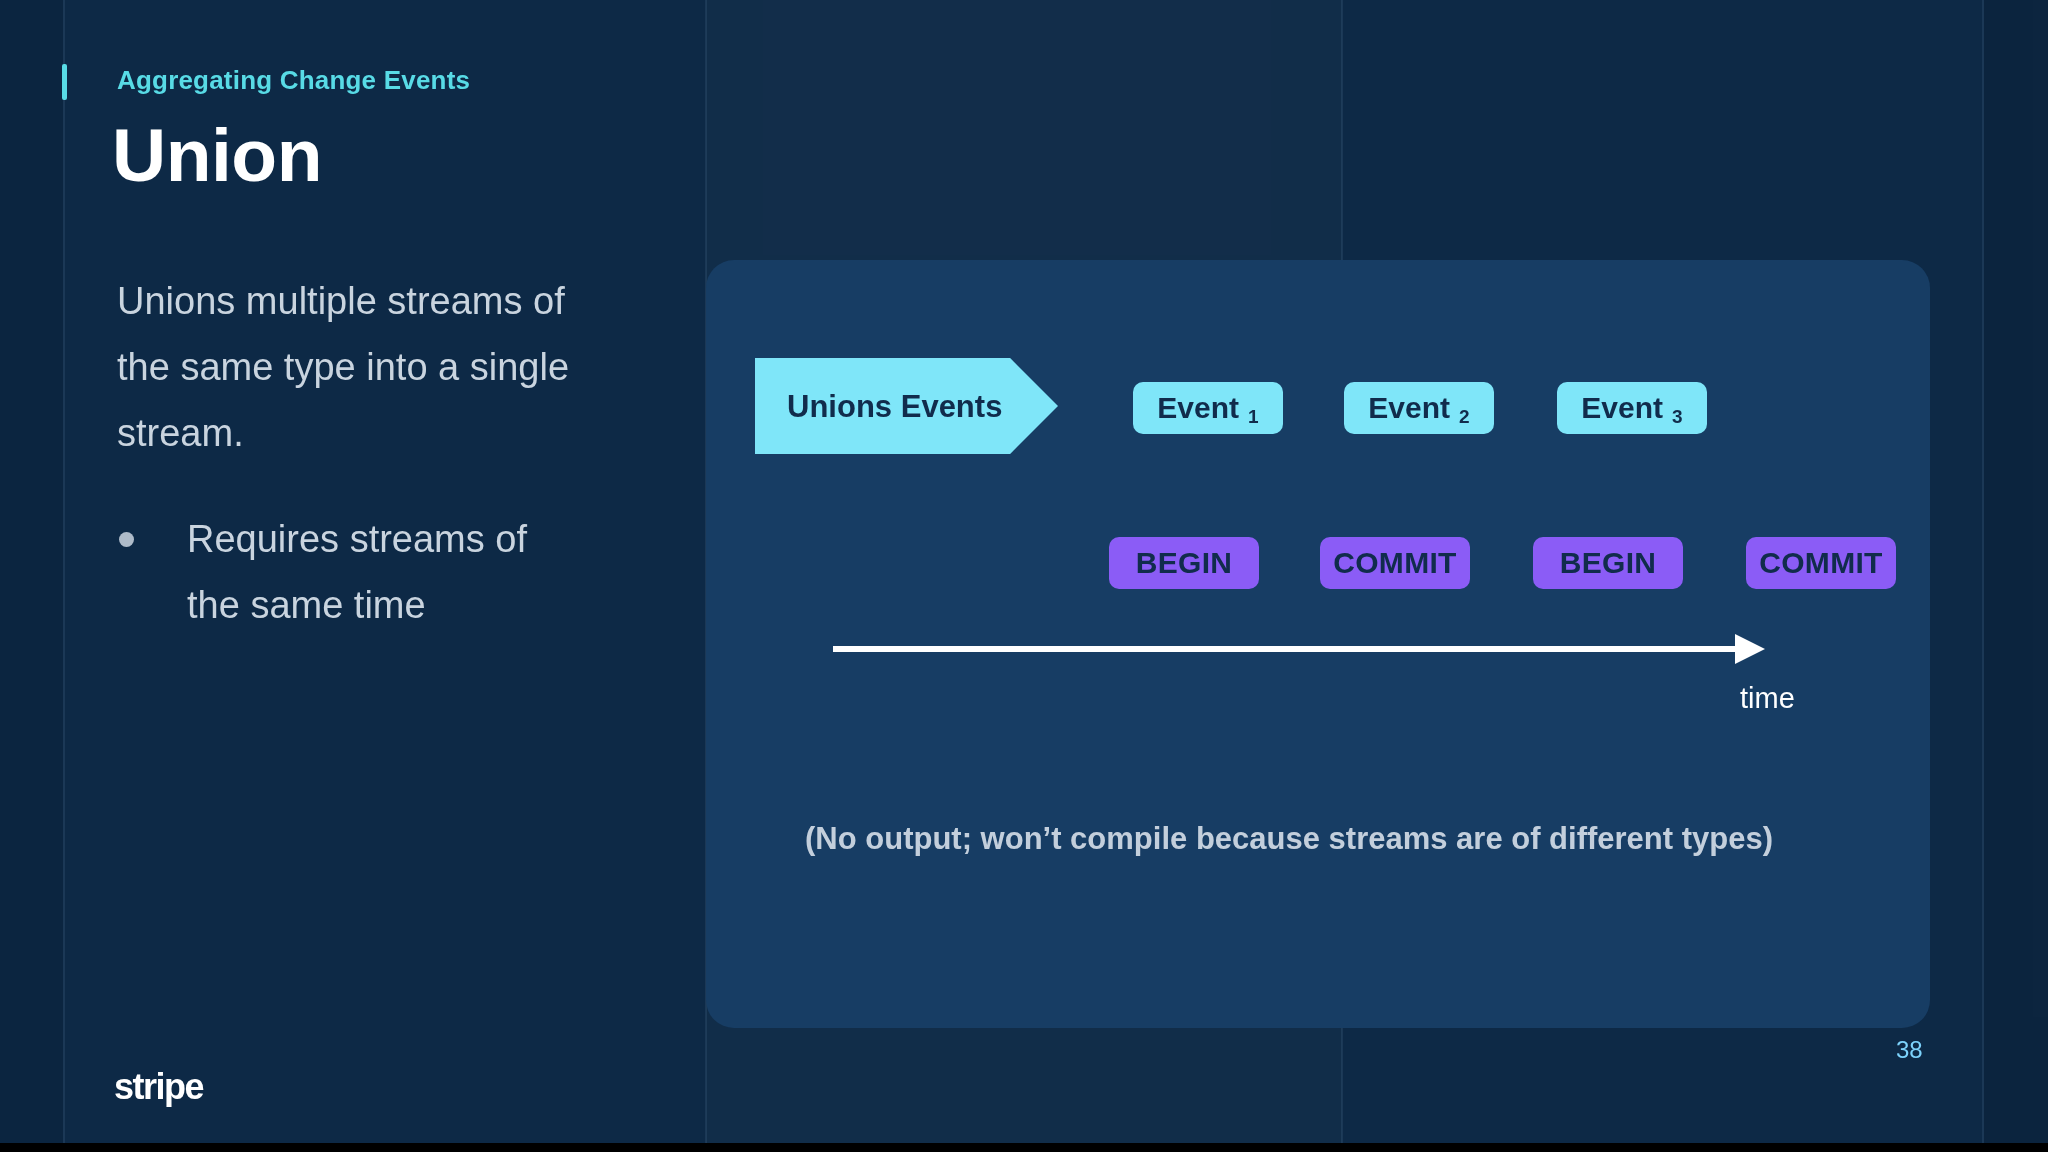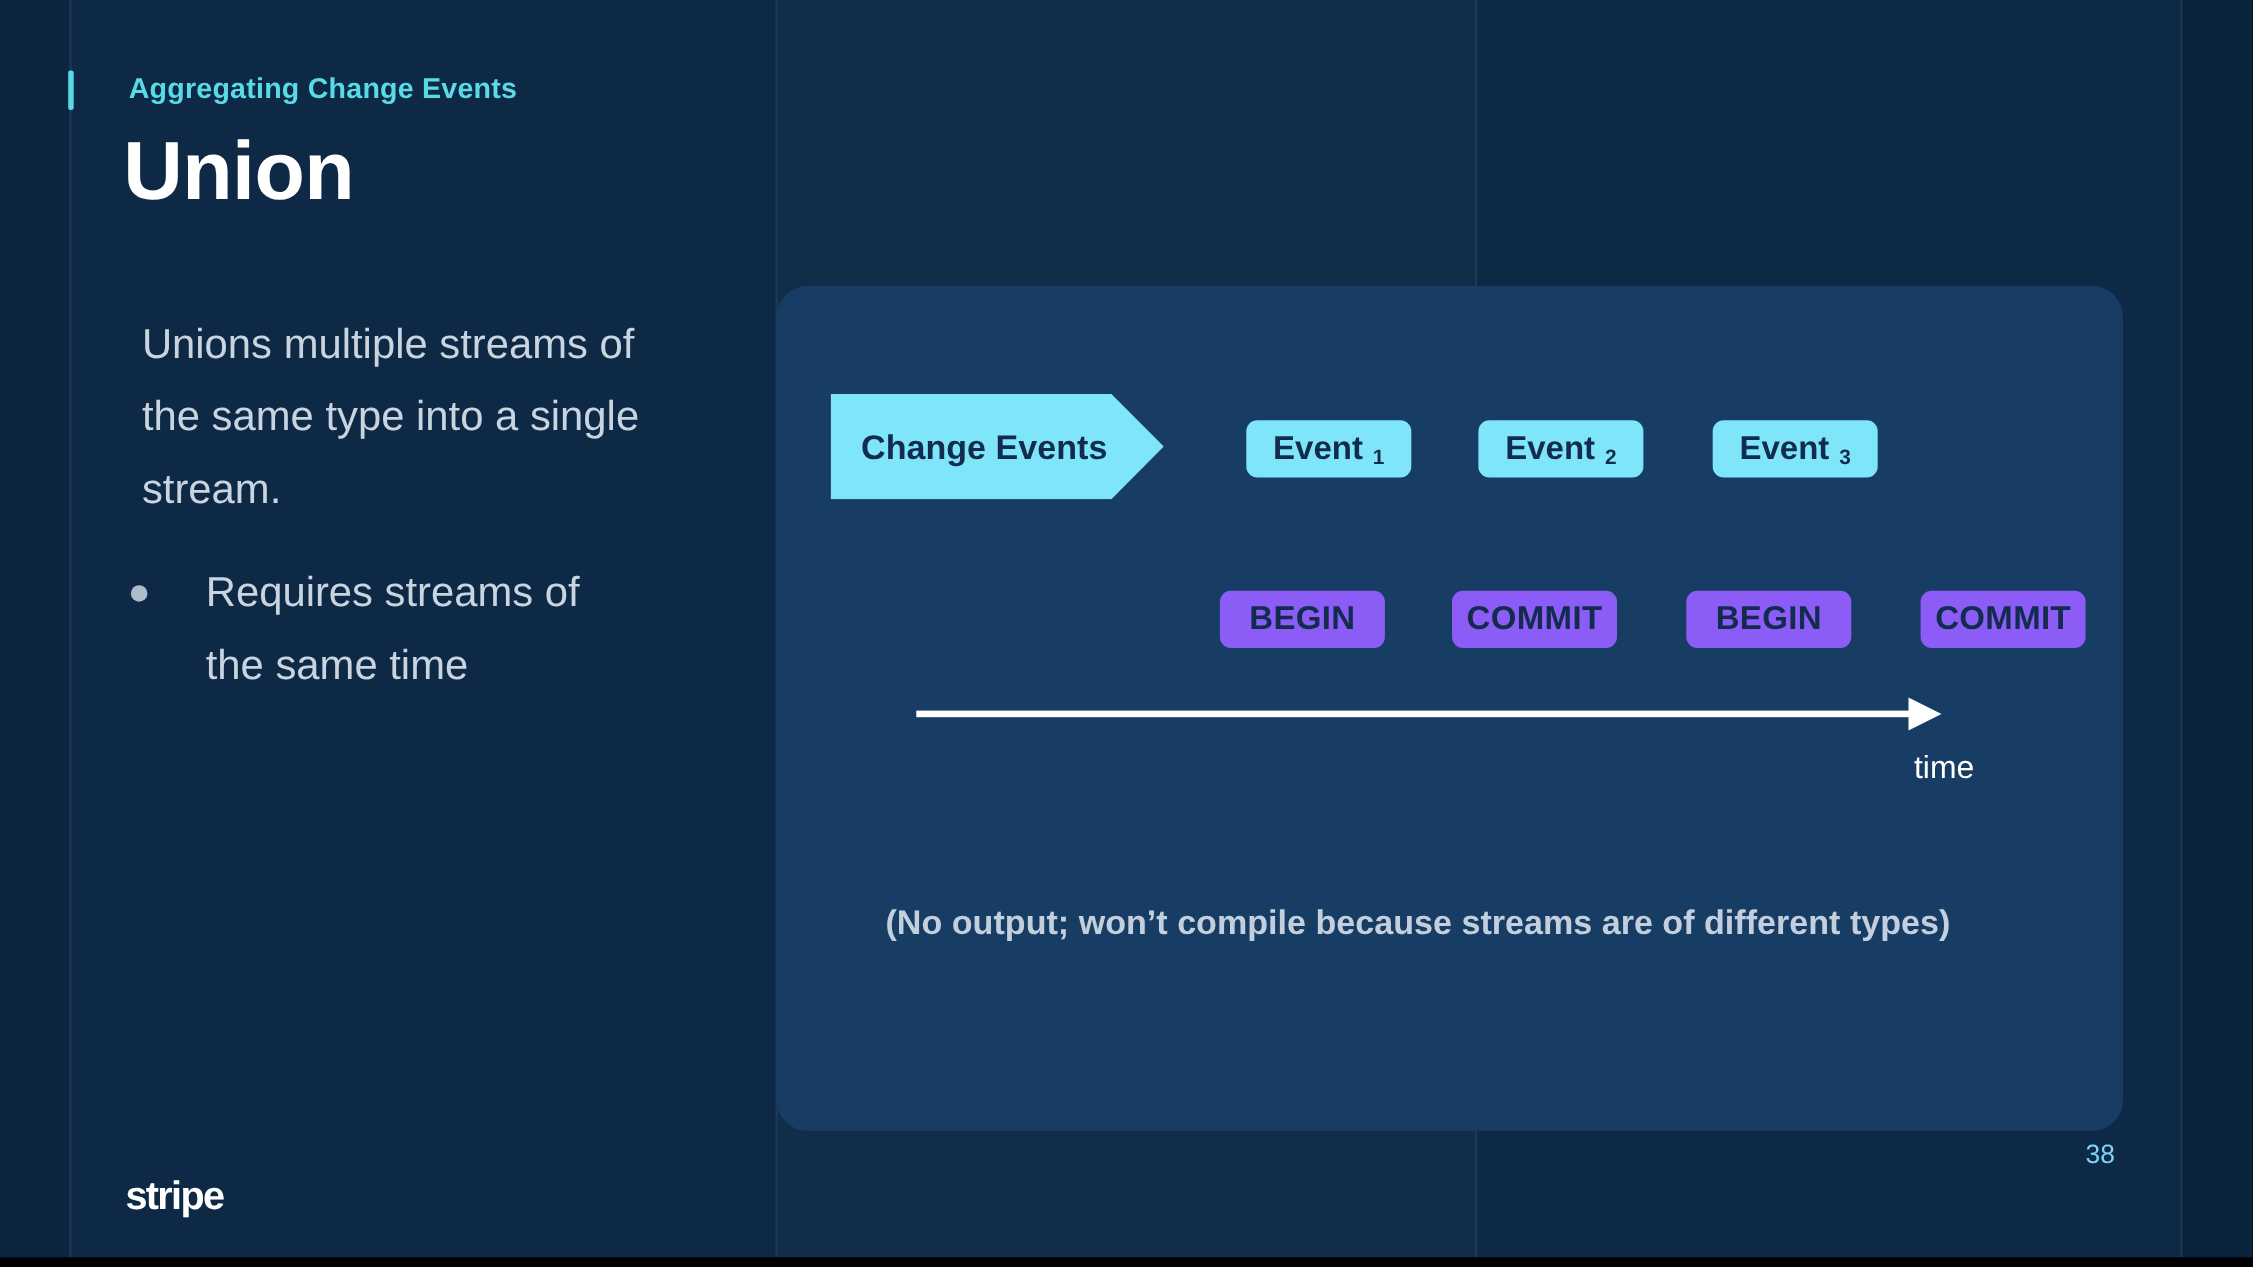--- a/index.html
+++ b/index.html
@@ -219,32 +219,32 @@
   <div class="shade-right"></div>
   <div class="guide" style="left:63px;"></div>
   <div class="guide" style="left:705px;"></div>
   <div class="guide" style="left:1341px;"></div>
   <div class="guide" style="left:1982px;"></div>
 
   <div class="eyebrow-tick"></div>
   <div class="eyebrow">Aggregating Change Events</div>
   <h1 class="title" style="margin:0;">Union</h1>
 
-  <p class="body-text" style="margin:12px;">Unions multiple streams of the same type into a single stream.</p>
+  <p class="body-text" style="margin:0;">Unions multiple streams of the same type into a single stream.</p>
   <div class="bullet-list">
     <div class="bullet-item">
       <span class="bullet-dot"></span>
       <span>Requires streams of the same time</span>
     </div>
   </div>
 
   <div class="panel"></div>
 
   <div class="stream-arrow" id="change-arrow">
-    <div class="arrow-label">Change Events</div>
+    <div class="arrow-label">Unions Events</div>
   </div>
   <div class="event-box cyan row1 col1">
     <span>Event</span>
       <sub>1</sub>
   </div>
   <div class="event-box cyan row1 col2">
     <span>Event</span>
       <sub>2</sub>
   </div>
   <div class="event-box cyan row1 col3">

